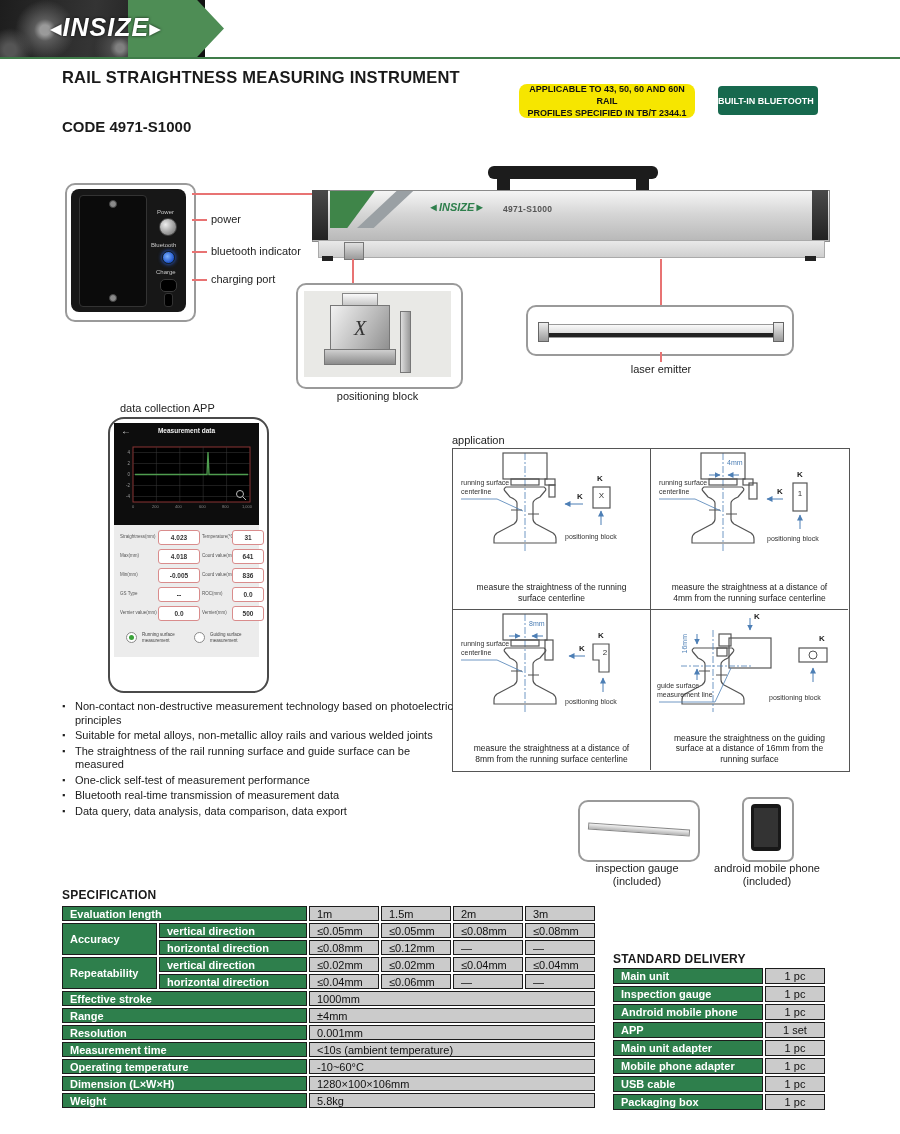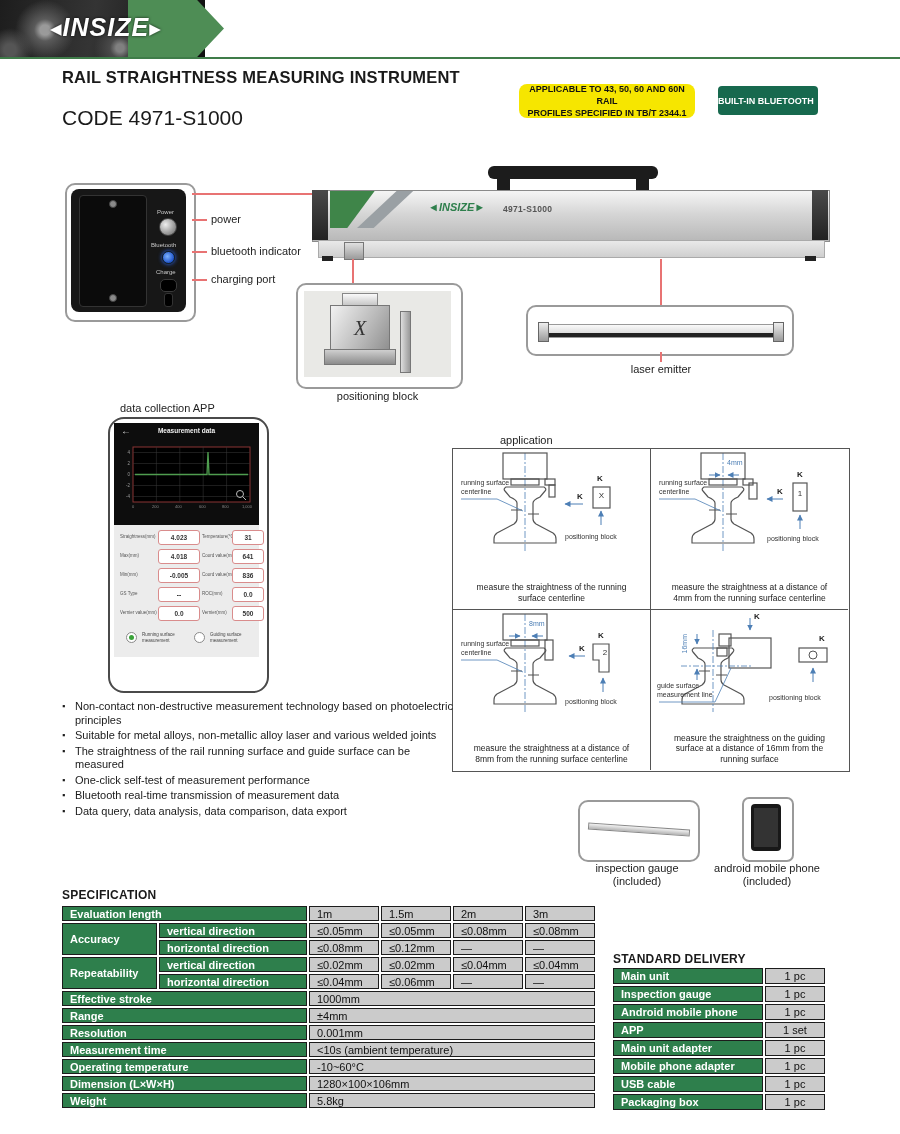--- a/index.html
+++ b/index.html
@@ -17,21 +17,21 @@
       linear-gradient(100deg,#1d1d1d,#343434 45%,#0e0e0e);}
   .hdr-chevron{left:128px;top:0;width:96px;height:57px;background:#4e8d55;
     clip-path:polygon(0 0,72% 0,100% 50%,72% 100%,0 100%);}
   .logo{left:50px;top:13px;font-size:25px;font-weight:bold;font-style:italic;color:#fff;
     letter-spacing:1px;text-shadow:0 0 3px rgba(0,0,0,.8);}
   .logo .arr{font-size:15px;font-style:normal;vertical-align:2px;}
   .hdr-rule{left:0;top:57px;width:900px;height:2px;background:#3f7c49;}
 
   
   .title1{left:62px;top:68px;font-size:16.5px;font-weight:bold;letter-spacing:.2px;}
-  .title2{left:62px;top:106px;font-size:21px;font-weight:normal;}
+  .title2{left:62px;top:118px;font-size:15px;font-weight:bold;}
   .badge-y{left:519px;top:84px;width:176px;height:34px;background:#f6e600;border-radius:8px;
     display:flex;flex-direction:column;justify-content:center;text-align:center;}
   .badge-y span{font-size:9px;font-weight:bold;line-height:12px;color:#111;}
   .badge-g{left:718px;top:86px;width:100px;height:29px;background:#17694e;border-radius:4px;
     display:flex;align-items:center;justify-content:flex-start;}
   .badge-g span{font-size:9px;font-weight:bold;color:#fff;}
 
   
   .cbox{border:2px solid #9a9a9a;border-radius:10px;background:#fff;}
   .redline{background:#e87373;}
@@ -87,21 +87,21 @@
   .fields{left:4px;top:106px;width:145px;height:132px;background:#ececec;}
   .flbl{font-size:4.5px;color:#555;}
   .fbox{height:13px;border:1px solid #d98c8c;border-radius:3px;background:#fff;
     display:flex;align-items:center;justify-content:center;font-size:6.5px;font-weight:bold;color:#333;}
   .radio{width:9px;height:9px;border-radius:50%;border:1px solid #8a8a8a;background:#fff;}
   .radio .dot{position:absolute;left:2px;top:2px;width:5px;height:5px;border-radius:50%;background:#3aa33a;}
   .rlbl{font-size:4.5px;color:#444;line-height:6px;}
   .app-caption{left:120px;top:402px;font-size:11px;color:#222;}
 
   
-  .app-label{left:452px;top:434px;font-size:11px;color:#222;margin-left:48px;}
+  .app-label{left:452px;top:434px;font-size:11px;color:#222;}
   .papp{left:452px;top:448px;width:396px;height:322px;border:1.5px solid #555;}
   .panel{position:absolute;width:197px;height:160px;}
   .pborder-r{border-right:1.5px solid #555;}
   .pborder-b{border-bottom:1.5px solid #555;}
   .pcap{position:absolute;bottom:6px;left:50%;transform:translateX(-50%);text-align:center;
     font-size:8.5px;line-height:10.5px;color:#222;}
   .plbl{position:absolute;font-size:7px;line-height:8.5px;color:#333;}
   .pk{position:absolute;font-size:8px;font-weight:bold;color:#222;}
   .pdim{position:absolute;font-size:7px;color:#4d7fb5;}
   .pblock{position:absolute;font-size:8px;color:#333;text-align:center;}
@@ -397,21 +397,21 @@
       <span class="pk" style="left:168px;top:24px;">K</span>
       <span class="plbl" style="left:6px;top:72px;width:84px;">guide surface measurement line</span>
       <span class="plbl" style="left:118px;top:84px;width:78px;">positioning block</span>
       <div class="pcap" style="width:176px;">measure the straightness on the guiding surface at a distance of 16mm from the running surface</div>
     </div>
   </div>
 
   <div class="abs features">
     <ul>
       <li>Non-contact non-destructive measurement technology based on photoelectric principles</li>
-      <li>Suitable for metal alloys, non-metallic alloy laser and various welded joints</li>
+      <li>Suitable for metal alloys, non-metallic alloy rails and various welded joints</li>
       <li>The straightness of the rail running surface and guide surface can be measured</li>
       <li>One-click self-test of measurement performance</li>
       <li>Bluetooth real-time transmission of measurement data</li>
       <li>Data query, data analysis, data comparison, data export</li>
     </ul>
   </div>
 
   <div class="abs cbox" style="left:578px;top:800px;width:118px;height:58px;">
     <div class="abs" style="left:8px;top:24px;width:100px;height:5px;background:linear-gradient(#f2f2f2,#b5b5b5);border:1px solid #888;transform:rotate(4deg);"></div>
   </div>

